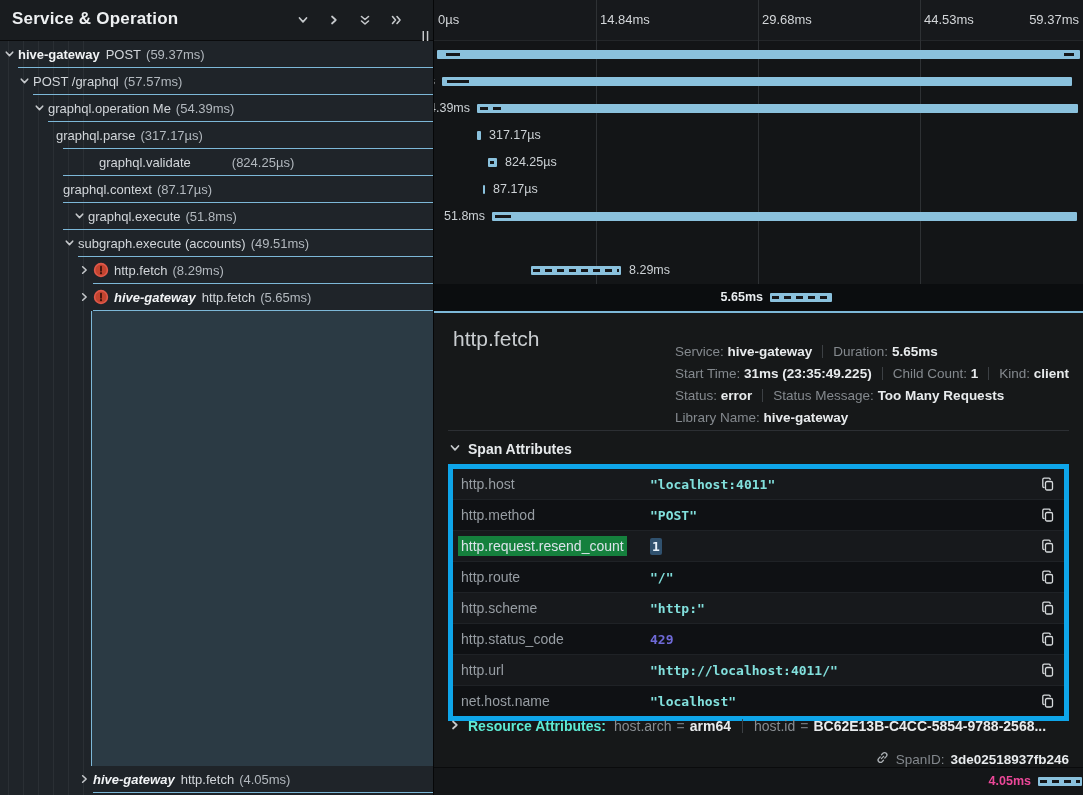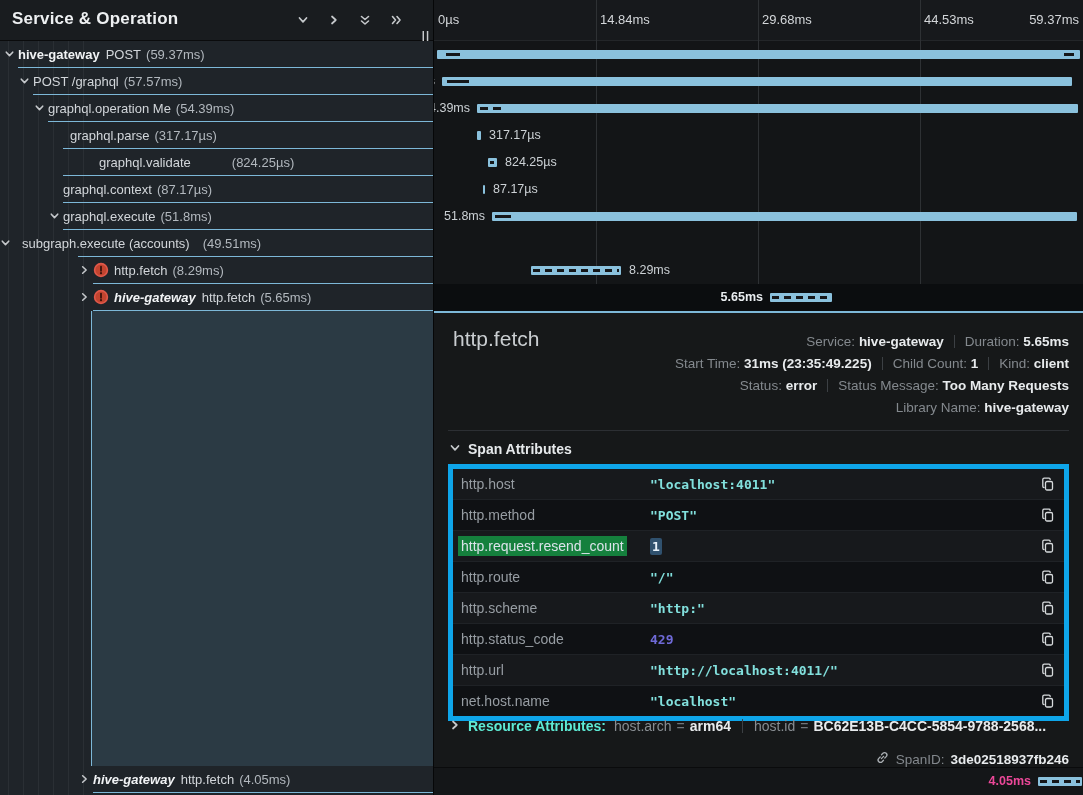--- a/index.html
+++ b/index.html
@@ -44,21 +44,21 @@
   .bd{position:absolute;top:12px;height:3px;background:#15171a;z-index:4;}
   .bd-full{position:absolute;top:12px;height:3px;background:repeating-linear-gradient(90deg,#15171a 0 7px,rgba(0,0,0,0) 7px 12px);z-index:4;}
   .tlab{position:absolute;top:0;line-height:27px;font-size:12.5px;color:#ccd1d5;white-space:nowrap;}
   .tl-row.selected .tlab{color:#e9edf0;font-weight:bold;}
   .tl-bottom{position:absolute;top:768px;left:0;right:0;height:27px;z-index:3;}
   .tl-bottom .tlab{font-weight:bold;color:#ec4899;}
 
   
   .detail{position:absolute;left:0;right:0;top:311px;height:457px;background:#161819;border-top:2px solid #7db8d8;border-bottom:1px solid #0a0b0c;box-sizing:border-box;z-index:5;}
   .d-title{position:absolute;left:19px;top:14px;font-size:21px;color:#c9cdd0;}
-  .d-meta{position:absolute;right:14px;top:18px;text-align:right;font-size:13.5px;line-height:22px;color:#84898e;}
+  .d-meta{position:absolute;right:14px;top:28px;font-size:13.5px;line-height:22px;color:#84898e;}
   .mval{color:#e8ebed;font-weight:bold;}
   .msep{display:inline-block;width:1px;height:13px;background:#3c4044;margin:0 10px;vertical-align:-2px;}
   .d-divider{position:absolute;left:14px;right:14px;top:117px;height:1px;background:#2c2f33;}
   .sa-head{position:absolute;left:15px;top:128px;display:flex;align-items:center;gap:7px;font-size:14px;font-weight:bold;color:#e6e9eb;cursor:pointer;}
   .attrs{position:absolute;left:14px;right:14px;top:151px;border:5px solid #0ea5e9;box-sizing:border-box;}
   .arow{height:30px;position:relative;display:flex;align-items:center;border-top:1px solid #1f2226;}
   .arow:first-child{border-top:none;}
   .arow:nth-child(odd){background:#17191c;}
   .arow:nth-child(even){background:#0f1114;}
   .akey{position:absolute;left:8px;font-size:14px;color:#979da3;}
@@ -143,21 +143,21 @@
               <svg xmlns="http://www.w3.org/2000/svg" width="12" height="12" viewBox="0 0 12 12" fill="none">
                 <path d="M2.5 4 L6 7.8 L9.5 4" stroke="#c6c9cc" stroke-width="1.7" stroke-linecap="round" stroke-linejoin="round"></path>
               </svg>
             </span>
             <span class="tname">graphql.operation Me</span>
             <span class="tdur">(54.39ms)</span>
           </div>
         </div>
         <div class="trow" style="top: 81px;">
           <div class="trow-line" style="left: 63px;"></div>
-          <div class="trow-c" style="padding-left: 56px;">
+          <div class="trow-c" style="padding-left: 42px;">
             <span class="tchev"></span>
             <span class="tname">graphql.parse</span>
             <span class="tdur">(317.17µs)</span>
           </div>
         </div>
         <div class="trow" style="top: 108px;">
           <div class="trow-line" style="left: 63px;"></div>
           <div class="trow-c" style="padding-left: 49px; gap: 36px;">
             <span class="tchev"></span>
             <span class="tname">graphql.validate</span>
@@ -167,33 +167,33 @@
         <div class="trow" style="top: 135px;">
           <div class="trow-line" style="left: 63px;"></div>
           <div class="trow-c" style="padding-left: 49px;">
             <span class="tchev"></span>
             <span class="tname">graphql.context</span>
             <span class="tdur">(87.17µs)</span>
           </div>
         </div>
         <div class="trow" style="top: 162px;">
           <div class="trow-line" style="left: 63px;"></div>
-          <div class="trow-c" style="padding-left: 49px; text-align: right;">
+          <div class="trow-c" style="padding-left: 74px; text-align: right;">
             <span class="tchev">
               <svg xmlns="http://www.w3.org/2000/svg" width="12" height="12" viewBox="0 0 12 12" fill="none">
                 <path d="M2.5 4 L6 7.8 L9.5 4" stroke="#c6c9cc" stroke-width="1.7" stroke-linecap="round" stroke-linejoin="round"></path>
               </svg>
             </span>
             <span class="tname">graphql.execute</span>
             <span class="tdur">(51.8ms)</span>
           </div>
         </div>
         <div class="trow" style="top: 189px;">
           <div class="trow-line" style="left: 78px;"></div>
-          <div class="trow-c" style=" gap: 8px;">
+          <div class="trow-c" style="padding-left: 64px;">
             <span class="tchev">
               <svg xmlns="http://www.w3.org/2000/svg" width="12" height="12" viewBox="0 0 12 12" fill="none">
                 <path d="M2.5 4 L6 7.8 L9.5 4" stroke="#c6c9cc" stroke-width="1.7" stroke-linecap="round" stroke-linejoin="round"></path>
               </svg>
             </span>
             <span class="tname">subgraph.execute (accounts)</span>
             <span class="tdur">(49.51ms)</span>
           </div>
         </div>
         <div class="trow" style="top: 216px;">

